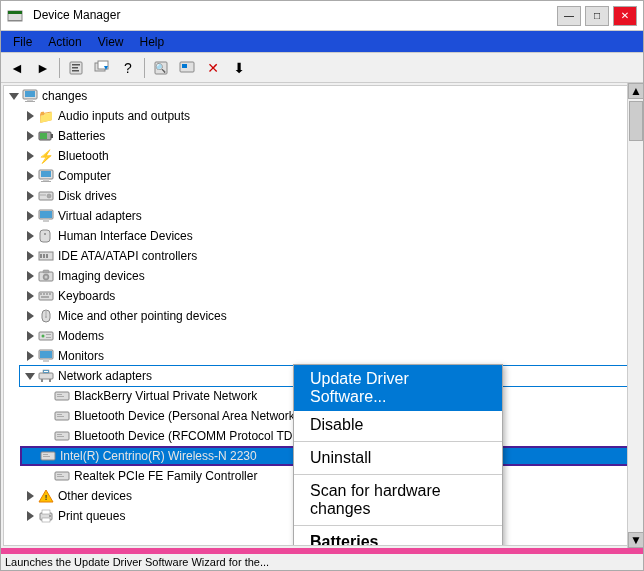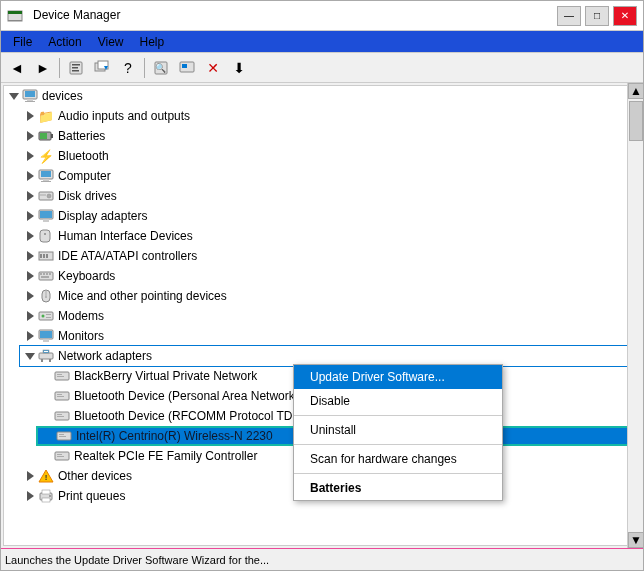--- a/index.html
+++ b/index.html
@@ -142,42 +142,42 @@
       background: #f0f0f0;
       border-left: 1px solid #ccc;
       position: absolute;
       right: 0;
       top: 0;
       bottom: 0;
     }
     .status-bar {
       height: 22px;
       background: #f0f0f0;
-      border-top: 1px solid #ec4899;
+      border-top: 6px solid #ec4899;
       display: flex;
       align-items: center;
       padding: 0 4px;
       font-size: 11px;
     }
 
     
     .context-menu {
       position: absolute;
       left: 289px;
       top: 278px;
       width: 210px;
       background: white;
       border: 1px solid #aaa;
       box-shadow: 2px 2px 6px rgba(0,0,0,0.3);
       z-index: 100;
     }
     .ctx-item {
       padding: 5px 16px;
       cursor: pointer;
-      font-size: 12px;
+      font-size: 16px;
     }
     .ctx-item.highlighted {
       background: #0078d4;
       color: white;
     }
     .ctx-sep {
       height: 1px;
       background: #ccc;
       margin: 2px 0;
     }
@@ -278,21 +278,21 @@
             <span class="triangle-down"></span>
           </div>
         <span class="item-icon">
           <svg width="16" height="14" viewBox="0 0 16 14">
             <rect x="1" y="1" width="14" height="9" rx="1" fill="#e0e0e0" stroke="#888" stroke-width="1"></rect>
             <rect x="3" y="2" width="10" height="6" fill="#4a9fd4"></rect>
             <rect x="5" y="10" width="6" height="2" fill="#ccc"></rect>
             <rect x="3" y="12" width="10" height="1" fill="#aaa"></rect>
           </svg>
         </span>
-        <span class="item-label">devices</span>
+        <span class="item-label">changes</span>
       </div>
 
       <div class="tree-item indent1">
         <div class="expand-btn">
             <span class="triangle-right"></span>
           </div>
         <span class="item-icon icon-folder">📁</span>
         <span class="item-label">Audio inputs and outputs</span>
       </div>
 
@@ -351,21 +351,21 @@
         <div class="expand-btn">
             <span class="triangle-right"></span>
           </div>
         <span class="item-icon">
           <svg width="16" height="14" viewBox="0 0 16 14">
             <rect x="1" y="1" width="14" height="9" rx="1" fill="#e0e0e0" stroke="#888" stroke-width="1"></rect>
             <rect x="2" y="2" width="12" height="7" fill="#4a9fd4"></rect>
             <rect x="5" y="10" width="6" height="3" fill="#ccc"></rect>
           </svg>
         </span>
-        <span class="item-label">Display adapters</span>
+        <span class="item-label">Virtual adapters</span>
       </div>
 
 
       <div class="tree-item indent1">
         <div class="expand-btn">
             <span class="triangle-right"></span>
           </div>
         <span class="item-icon">
           <svg width="16" height="14" viewBox="0 0 16 14">
             <rect x="2" y="1" width="10" height="12" rx="3" fill="#ddd" stroke="#888" stroke-width="1"></rect>
@@ -383,20 +383,34 @@
           <svg width="16" height="14" viewBox="0 0 16 14">
             <rect x="1" y="3" width="14" height="8" fill="#ddd" stroke="#888" stroke-width="1"></rect>
             <rect x="2" y="5" width="2" height="4" fill="#888"></rect>
             <rect x="5" y="5" width="2" height="4" fill="#888"></rect>
             <rect x="8" y="5" width="2" height="4" fill="#888"></rect>
           </svg>
         </span>
         <span class="item-label">IDE ATA/ATAPI controllers</span>
       </div>
 
+      <div class="tree-item indent1">
+        <div class="expand-btn">
+            <span class="triangle-right"></span>
+          </div>
+        <span class="item-icon">
+          <svg width="16" height="14" viewBox="0 0 16 14">
+            <rect x="1" y="3" width="14" height="9" rx="1" fill="#ddd" stroke="#888" stroke-width="1"></rect>
+            <rect x="5" y="1" width="6" height="3" rx="1" fill="#aaa" stroke="#888" stroke-width="0.5"></rect>
+            <circle cx="8" cy="8" r="3" fill="#999" stroke="#888" stroke-width="0.5"></circle>
+            <circle cx="8" cy="8" r="1.5" fill="#ccc"></circle>
+          </svg>
+        </span>
+        <span class="item-label">Imaging devices</span>
+      </div>
 
       <div class="tree-item indent1">
         <div class="expand-btn">
             <span class="triangle-right"></span>
           </div>
         <span class="item-icon">
           <svg width="16" height="12" viewBox="0 0 16 12">
             <rect x="1" y="2" width="14" height="8" rx="1" fill="#ddd" stroke="#888" stroke-width="1"></rect>
             <rect x="2" y="3" width="2" height="2" fill="#aaa"></rect>
             <rect x="5" y="3" width="2" height="2" fill="#aaa"></rect>
@@ -496,21 +510,21 @@
         <span class="item-icon">
           <svg width="16" height="14" viewBox="0 0 16 14">
             <rect x="1" y="3" width="14" height="8" rx="1" fill="#ddd" stroke="#888" stroke-width="1"></rect>
             <rect x="3" y="5" width="5" height="1" fill="#aaa"></rect>
             <rect x="3" y="7" width="7" height="1" fill="#aaa"></rect>
           </svg>
         </span>
         <span class="item-label">Bluetooth Device (RFCOMM Protocol TDI)</span>
       </div>
 
-      <div class="tree-item indent2 selected" style="background:#0078d4; color:#0f172a; border:2px solid #14b8a6;">
+      <div class="tree-item indent2 selected" style="background:#0078d4; color:#e5e5e5; border:2px solid #4c1d95;margin-left:16px;">
         <div class="expand-btn" style="width:16px;"></div>
         <span class="item-icon">
           <svg width="16" height="14" viewBox="0 0 16 14">
             <rect x="1" y="3" width="14" height="8" rx="1" fill="#ddd" stroke="#888" stroke-width="1"></rect>
             <rect x="3" y="5" width="5" height="1" fill="#aaa"></rect>
             <rect x="3" y="7" width="7" height="1" fill="#aaa"></rect>
           </svg>
         </span>
         <span class="item-label">Intel(R) Centrino(R) Wireless-N 2230</span>
       </div>

